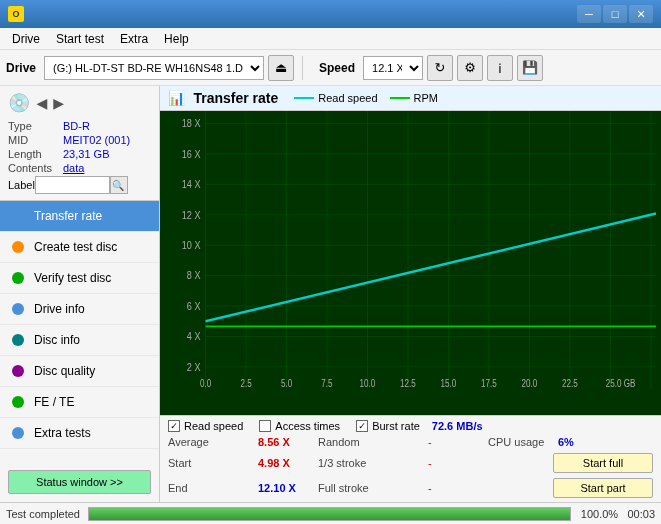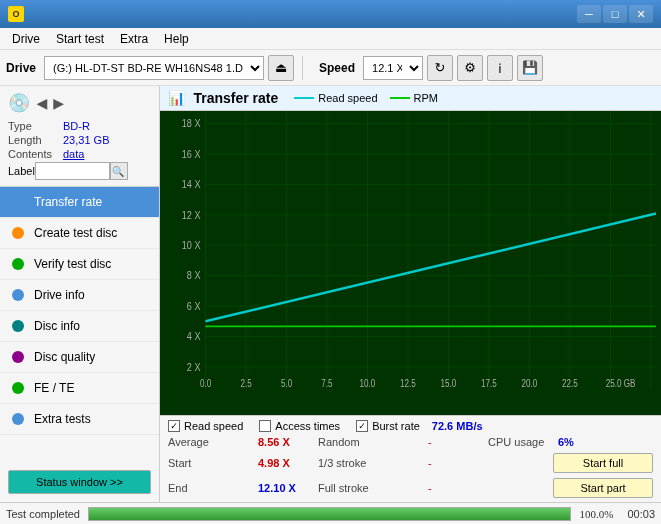--- a/index.html
+++ b/index.html
@@ -122,21 +122,21 @@
     .nav-dot { width: 12px; height: 12px; border-radius: 50%; }
     .nav-dot-blue { background: #4a90d9; }
     .nav-dot-orange { background: #ff8c00; }
     .nav-dot-green { background: #00aa00; }
     .nav-dot-purple { background: #8b008b; }
     .nav-dot-teal { background: #008080; }
 
     .status-btn {
       margin: 8px;
       padding: 5px;
-      background: #14b8a6;
+      background: #86efac;
       border: 1px solid #aaa;
       text-align: center;
       cursor: pointer;
       font-size: 11px;
       border-radius: 2px;
     }
 
     
     .content { flex: 1; display: flex; flex-direction: column; overflow: hidden; }
     
@@ -216,21 +216,21 @@
       border-top: 1px solid #ccc;
       height: 22px;
       display: flex;
       align-items: center;
       padding: 0 6px;
       gap: 8px;
     }
     .status-text { font-size: 11px; color: #333; flex: 0 0 auto; }
     .progress-container { flex: 1; height: 14px; border: 1px solid #aaa; background: white; }
     .progress-bar { height: 100%; background: linear-gradient(to bottom, #66cc66, #339933); }
-    .progress-pct { font-size: 11px; color: #333; width: 40px; text-align: left; font-family: Liberation Serif, serif; }
+    .progress-pct { font-size: 11px; color: #333; width: 40px; text-align: center; }
   </style>
 </head>
 <body>
 
 <div class="title-bar">
   <div class="title-bar-left">
     <div class="title-icon">O</div>
   </div>
   <div class="title-controls">
     <button class="title-btn">─</button>
@@ -271,20 +271,24 @@
       <div class="disc-header">
         <span class="disc-icon">💿</span>
         <span class="disc-arrow">◀</span>
         <span class="disc-arrow">▶</span>
       </div>
       <div class="disc-info-row">
         <span class="disc-info-label">Type</span>
         <span class="disc-info-value">BD-R</span>
       </div>
       <div class="disc-info-row">
+        <span class="disc-info-label">MID</span>
+        <span class="disc-info-value">MEIT02 (001)</span>
+      </div>
+      <div class="disc-info-row">
         <span class="disc-info-label">Length</span>
         <span class="disc-info-value">23,31 GB</span>
       </div>
       <div class="disc-info-row">
         <span class="disc-info-label">Contents</span>
         <span class="disc-info-value link">data</span>
       </div>
       <div class="label-row">
         <span>Label</span>
         <input class="label-input" type="text" style="">

